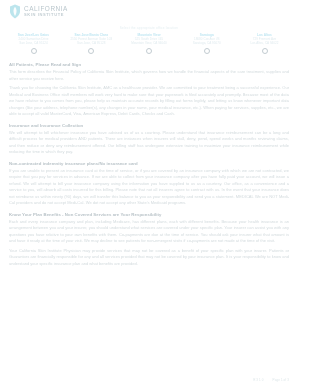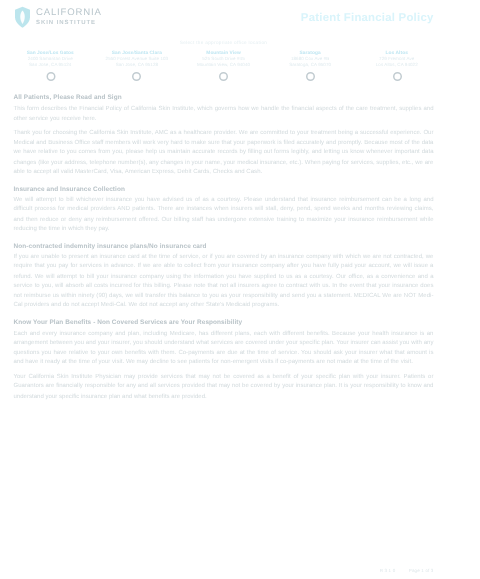--- a/index.html
+++ b/index.html
@@ -90,21 +90,20 @@
     <div class="logo-wrap">
       <svg class="logo-mark" viewBox="0 0 24 30">
         <path d="M12 1 L22 5 V15 C22 23 12 29 12 29 C12 29 2 23 2 15 V5 Z" fill="#8fd4e0" opacity="0.75"></path>
         <path d="M12 6 C16 10 16 18 12 24 C8 18 8 10 12 6 Z" fill="#ffffff" opacity="0.95"></path>
       </svg>
       <div class="logo-text">
         <div class="logo-l1">CALIFORNIA</div>
         <div class="logo-l2">SKIN INSTITUTE</div>
       </div>
     </div>
-    <div class="doc-title">Patient Financial Policy</div>
   </div>
 
   <div class="select-hint">Select the appropriate office location</div>
 
   <div class="locations">
     <div class="loc">
       <div class="loc-name">San Jose/Los Gatos</div>
       <div class="loc-addr">2400 Samaritan Drive</div>
       <div class="loc-addr">San Jose, CA 95124</div>
       <div class="radio"></div>

